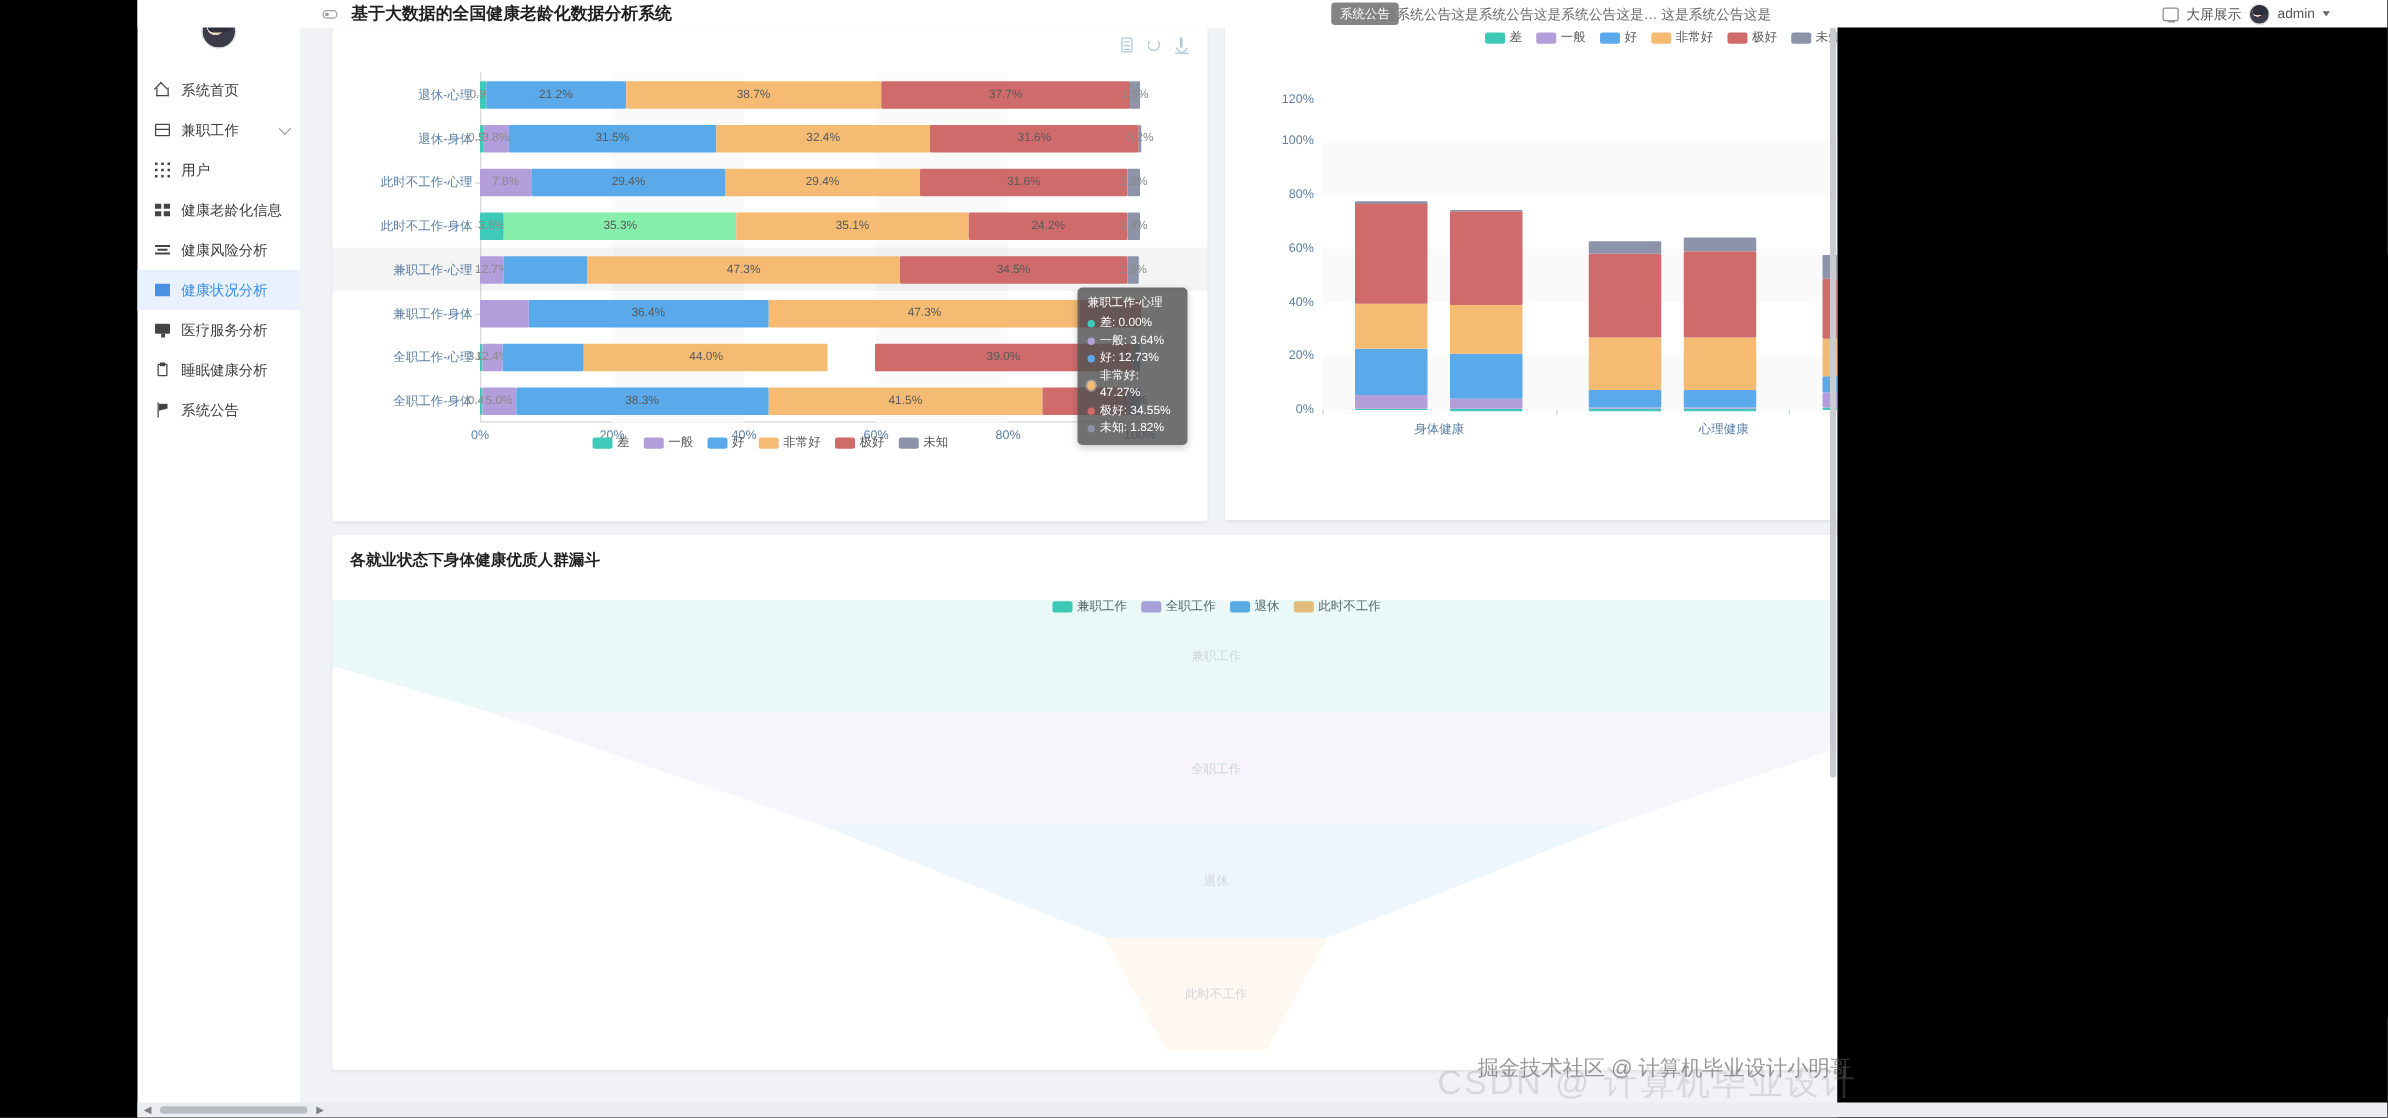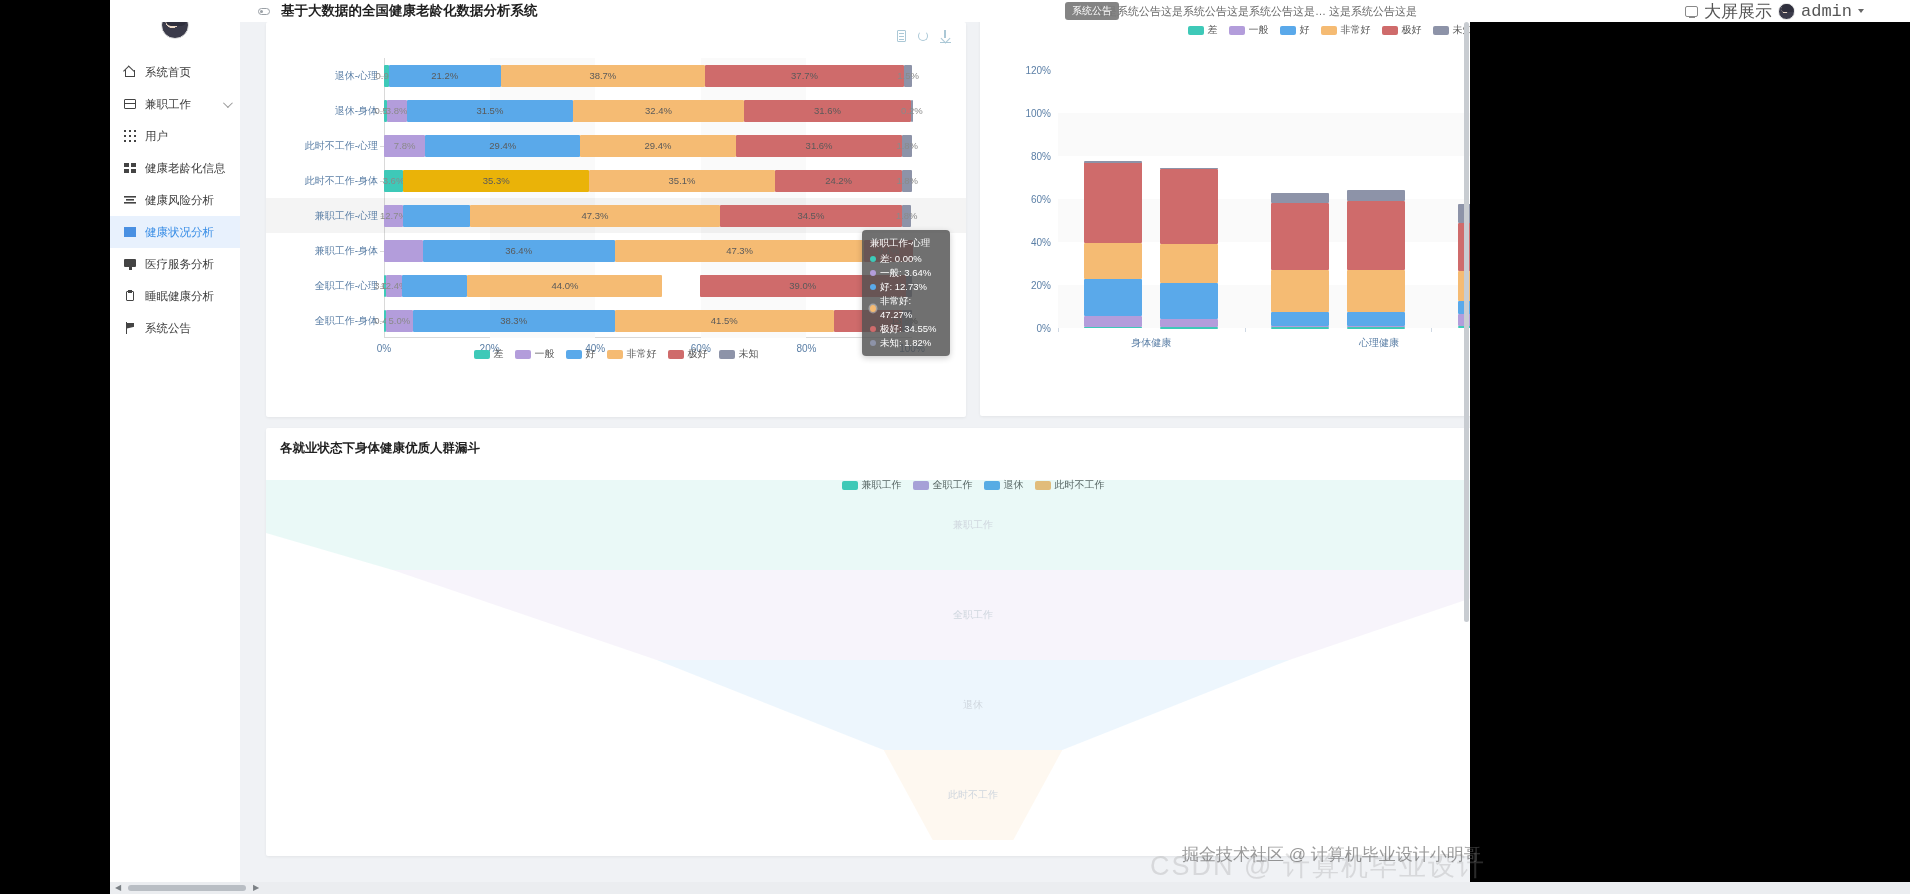--- a/index.html
+++ b/index.html
@@ -60,21 +60,21 @@
   .header { position:absolute; left:110px; top:0; width:1800px; height:22px; background:#fff; display:flex; align-items:center; z-index:40; }
   .hdr-collapse { margin-left:148px; width:14px; height:14px; display:flex; align-items:center; }
   .hdr-collapse span{display:block;width:12px;height:7px;border:1.2px solid #9aa0a6;border-radius:4px;position:relative;}
   .hdr-collapse span:after{content:"";position:absolute;left:1px;top:1px;width:3px;height:3px;border-radius:50%;background:#9aa0a6;}
   .hdr-title { margin-left:9px; font-size:13.5px; font-weight:bold; color:#1f1f1f; white-space:nowrap; }
   .hdr-notice { position:absolute; left:985px; top:0; height:22px; display:flex; align-items:center; gap:10px; font-size:11px; color:#6a6a6a; white-space:nowrap; overflow:hidden; width:330px; }
   .notice-chip { position:absolute; left:955px; top:2px; background:#7a7a7a; color:#fff; font-size:10px; padding:2px 7px; border-radius:3px; z-index:2; opacity:.92;}
   .hdr-right { position:absolute; right:46px; top:0; height:22px; display:flex; align-items:center; gap:6px; }
   .screen-ico { width:13px; height:11px; border:1.3px solid #8a8a8a; border-radius:2px; position:relative; }
   .screen-ico:after{content:"";position:absolute;left:3px;top:10px;width:6px;height:1.3px;background:#8a8a8a;}
-  .hdr-right .lbl { font-size:17px; color:#555;font-family:Liberation Mono, monospace; }
+  .hdr-right .lbl { font-size:11px; color:#555; }
   .mini-av { width:17px; height:17px; border-radius:50%; background:radial-gradient(circle at 40% 35%, #e9d7c6 0 30%, #3b3b4a 31% 100%); border:1px solid #e2e2e2; position:relative; overflow:hidden;}
   .mini-av:after{content:"";position:absolute;left:2px;top:0px;width:13px;height:8px;border-radius:7px 7px 4px 4px;background:#2f2f3d;}
   .caret { width:0;height:0;border-left:3.5px solid transparent;border-right:3.5px solid transparent;border-top:4px solid #666; }
 
   
   .card { position:absolute; background:#fff; border-radius:2px; box-shadow:0 1px 3px rgba(0,0,0,.06); }
   #card-left  { left:26px; top:22px; width:700px; height:395px; }
   #card-right { left:740px; top:18px; width:700px; height:398px; }
   #card-funnel{ left:26px; top:428px; width:1414px; height:428px; }
 
@@ -311,21 +311,21 @@
               <span class="val" style="color: rgb(90, 90, 90);">31.6%</span>
             </div>
             <div class="seg" style="left: 518.496px; top: 87.5px; width: 9.504px; height: 22px; background: rgb(141, 147, 168);">
               <span class="val" style="color: rgb(138, 138, 138);">1.8%</span>
             </div>
             <div class="ycat" style="top: 122.5px;">此时不工作-身体</div>
             <div class="ytick" style="top: 122.5px;"></div>
             <div class="seg" style="left: 0px; top: 122.5px; width: 19.008px; height: 22px; background: rgb(62, 201, 184);">
               <span class="val" style="color: rgb(138, 138, 138);">3.6%</span>
             </div>
-            <div class="seg" style="left: 19.008px; top: 122.5px; width: 186.384px; height: 22px; background: #eab308;">
+            <div class="seg" style="left: 19.008px; top: 122.5px; width: 186.384px; height: 22px; background: #86efac;">
               <span class="val" style="color: rgb(90, 90, 90);">35.3%</span>
             </div>
             <div class="seg" style="left: 205.392px; top: 122.5px; width: 185.328px; height: 22px; background: rgb(245, 187, 115);">
               <span class="val" style="color: rgb(90, 90, 90);">35.1%</span>
             </div>
             <div class="seg" style="left: 390.72px; top: 122.5px; width: 127.776px; height: 22px; background: rgb(207, 107, 107);">
               <span class="val" style="color: rgb(90, 90, 90);">24.2%</span>
             </div>
             <div class="seg" style="left: 518.496px; top: 122.5px; width: 9.504px; height: 22px; background: rgb(141, 147, 168);">
               <span class="val" style="color: rgb(138, 138, 138);">1.8%</span>
@@ -487,21 +487,21 @@
           <div class="rx-line"></div>
         <div class="rband" style="top: 215px; height: 43px;"></div>
             <div class="rband" style="top: 129px; height: 43px;"></div>
             <div class="rband" style="top: 43px; height: 43px;"></div>
             <div class="rylbl" style="top: 258px;">0%</div>
             <div class="rylbl" style="top: 215px;">20%</div>
             <div class="rylbl" style="top: 172px;">40%</div>
             <div class="rylbl" style="top: 129px;">60%</div>
             <div class="rylbl" style="top: 86px;">80%</div>
             <div class="rylbl" style="top: 43px;">100%</div>
-            <div class="rylbl" style="top: 0px; text-align: right;">120%</div>
+            <div class="rylbl" style="top: 10px; text-align: right;">120%</div>
             <div class="rxlbl" style="left: 93.3333px;">身体健康</div>
             <div class="rgrp-tick" style="left: 0px;"></div>
             <div class="rseg" style="left: 26.3333px; top: 256.925px; width: 58px; height: 1.5px; background: rgb(62, 201, 184);"></div>
             <div class="rseg" style="left: 26.3333px; top: 246.175px; width: 58px; height: 10.75px; background: rgb(179, 157, 219);"></div>
             <div class="rseg" style="left: 26.3333px; top: 208.55px; width: 58px; height: 37.625px; background: rgb(90, 169, 234);"></div>
             <div class="rseg" style="left: 26.3333px; top: 173.075px; width: 58px; height: 35.475px; background: rgb(245, 187, 115);"></div>
             <div class="rseg" style="left: 26.3333px; top: 92.45px; width: 58px; height: 80.625px; background: rgb(207, 107, 107);"></div>
             <div class="rseg" style="left: 26.3333px; top: 91.375px; width: 58px; height: 1.5px; background: rgb(141, 147, 168);"></div>
             <div class="rseg" style="left: 102.333px; top: 257.14px; width: 58px; height: 1.5px; background: rgb(62, 201, 184);"></div>
             <div class="rseg" style="left: 102.333px; top: 249.4px; width: 58px; height: 7.74px; background: rgb(179, 157, 219);"></div>

